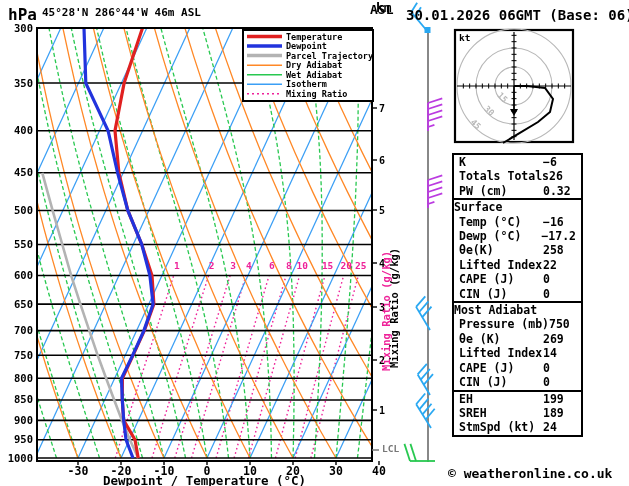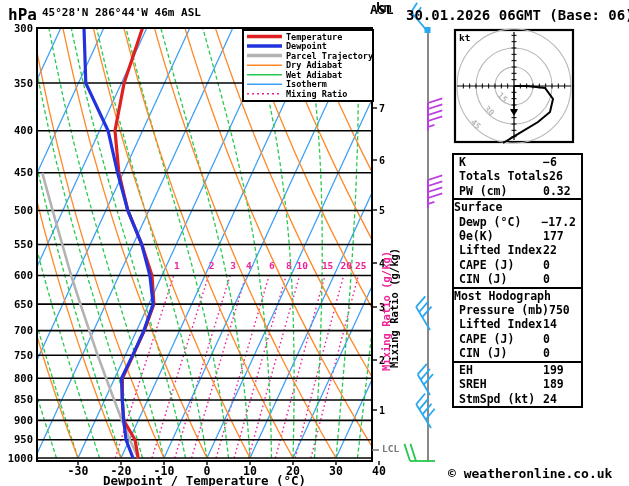--- a/index.html
+++ b/index.html
@@ -335,47 +335,55 @@
           <div class="row">
             <span class="rl">PW (cm)</span>
             <span class="rv">0.32</span>
           </div>
         </div>
     </div>
     <div class="panel">
       <div class="panel-header">Surface</div>
       <div class="rows">
           <div class="row">
+            <span class="rl">Temp (°C)</span>
+            <span class="rv">−16</span>
+          </div>
+          <div class="row">
             <span class="rl">Dewp (°C)</span>
             <span class="rv">−17.2</span>
           </div>
           <div class="row">
             <span class="rl">θe(K)</span>
-            <span class="rv">177</span>
+            <span class="rv">258</span>
           </div>
           <div class="row">
             <span class="rl">Lifted Index</span>
             <span class="rv">22</span>
           </div>
           <div class="row">
             <span class="rl">CAPE (J)</span>
             <span class="rv">0</span>
           </div>
           <div class="row">
             <span class="rl">CIN (J)</span>
             <span class="rv">0</span>
           </div>
         </div>
     </div>
     <div class="panel">
-      <div class="panel-header">Most Hodograph</div>
+      <div class="panel-header">Most Adiabat</div>
       <div class="rows">
           <div class="row">
             <span class="rl">Pressure (mb)</span>
             <span class="rv">750</span>
+          </div>
+          <div class="row">
+            <span class="rl">θe (K)</span>
+            <span class="rv">269</span>
           </div>
           <div class="row">
             <span class="rl">Lifted Index</span>
             <span class="rv">14</span>
           </div>
           <div class="row">
             <span class="rl">CAPE (J)</span>
             <span class="rv">0</span>
           </div>
           <div class="row">

